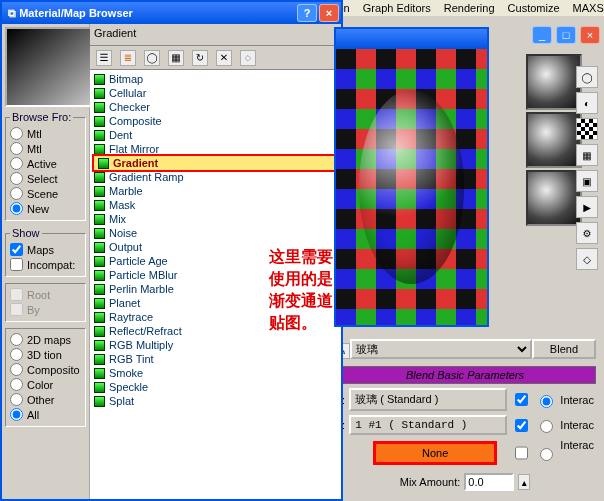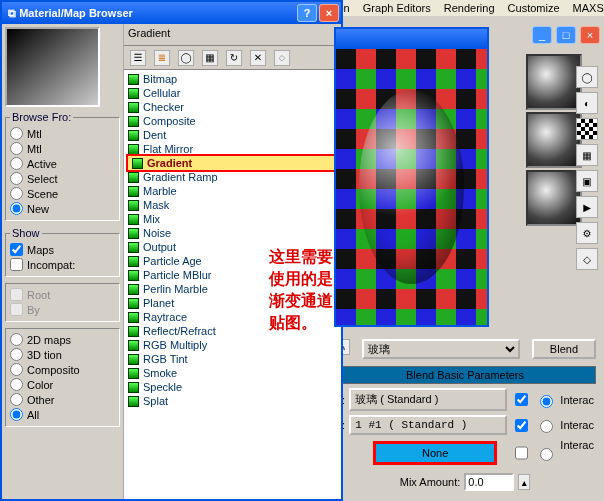--- a/index.html
+++ b/index.html
@@ -7,21 +7,21 @@
 .window { position: absolute; border: 2px solid #0054e3; background: #ece9d8; }
 .titlebar { height: 22px; background: linear-gradient(#3a80ff,#0054e3); color: #fff; display: flex; align-items: center; padding: 0 2px 0 6px; font-weight: bold; font-size: 12px; }
 .titlespace { flex: 1; }
 .winbtn { width: 20px; height: 18px; margin-left: 2px; border-radius: 3px; display:flex; align-items:center; justify-content:center; border:1px solid rgba(255,255,255,.5); }
 .winbtn.x { background:#e95a3f; color:#fff; }
 .winbtn.q,.winbtn.m,.winbtn.mx { background:#3d8eff; color:#fff; }
 
 
 #matbrowser { left: 0; top: 0; width: 343px; height: 501px; }
 #mb-body { display:flex; height: calc(100% - 22px); }
-#mb-left { width: 122px; background:#d4d0c8; border-right:1px solid #aaa; padding:3px; display:flex; flex-direction:column; gap:2px; }
+#mb-left { width: 88px; background:#d4d0c8; border-right:1px solid #aaa; padding:3px; display:flex; flex-direction:column; gap:2px; }
 .thumb { width: 95px; height: 80px; background: linear-gradient(to bottom right,#000,#ccc); border: 2px inset #fff; }
 fieldset { border:1px solid #fff; border-top:1px solid #888; border-left:1px solid #888; margin:2px 0; padding:3px 4px 4px; }
 fieldset legend{ padding:0 2px; color:#003; }
 .rad, .chk { display:flex; align-items:center; gap:4px; padding:1px 0;}
 .rad input,.chk input{ margin:0; }
 
 #mb-right { flex:1; display:flex; flex-direction:column; }
 .namefield { height:22px; border-bottom:1px solid #888; padding:3px 4px; background:#d4d0c8;}
 .toolbar { height:24px; background:#d4d0c8; display:flex; align-items:center; gap:8px; padding:0 6px; border-bottom:1px solid #888;}
 .tb-ico { width:16px; height:16px; display:flex; align-items:center; justify-content:center; border:1px solid #aaa; background:#eee; font-size:10px;}
@@ -32,27 +32,27 @@
 .anno { color:#d00; font-size:16px; font-weight:bold; position:absolute; left:269px; top:246px; width:70px; line-height:22px; }
 
 
 #mateditor { position:absolute; right:0; top:0; width:280px; height:501px; border-left:2px solid #0054e3; background:#d4d0c8;}
 .me-menu { background:#ece9d8; padding:2px 6px; white-space:nowrap; color:#000; }
 .me-menu span{ margin-right:10px; }
 .balls { display:flex; gap:2px; padding-left:200px;}
 .ball { width:56px; height:56px; background:radial-gradient(circle at 35% 35%,#eee,#444 60%,#111); border:2px inset #888;}
 .side-icons { position:absolute; right:6px; top:66px; display:flex; flex-direction:column; gap:4px;}
 .side-icons .tb-ico{ width:22px;height:22px;}
-.dd { display:flex; gap:12px; align-items:flex-start; padding:3px 8px; }
+.dd { display:flex; gap:0; align-items:flex-end; padding:3px 8px; }
 .dd select,.dd .bbtn{ border:2px outset #fff; background:#d4d0c8; height:20px; font-size:11px;}
 .dd .bbtn{ padding:0 16px;}
-.rollhead { background:#0369a1; color:#000; text-align:center; border:1px solid #666; margin:4px 8px 2px; padding:2px 0;}
+.rollhead { background:#a21caf; color:#000; text-align:center; border:1px solid #666; margin:4px 8px 2px; padding:2px 0;font-style:italic;}
 .paramrow{ display:flex; align-items:center; gap:4px; padding:2px 10px;}
 .paramrow .slot{ flex:1; min-width:0; overflow:hidden; white-space:nowrap; }
-.nonebtn{ border:3px solid red; background:#0ea5e9; text-align:center; padding:3px 31px; margin:2px 10px 2px 30px;}
+.nonebtn{ border:3px solid red; background:#f97316; text-align:center; padding:3px 31px; margin:2px 10px 2px 30px;}
 .mixrow{ display:flex; align-items:center; gap:4px; padding:4px 10px; justify-content:center;}
 .spin{ border:2px inset #fff; background:#fff; width:50px; padding:1px 2px;}
 
 
 #preview { position:absolute; left:334px; top:27px; width:155px; height:300px; border:2px solid #0054e3; background:#000;}
 .pv-title{ height:20px; background:linear-gradient(#3a80ff,#0054e3);}
 .checker { width:100%; height:calc(100% - 20px); background:
   conic-gradient(#d33 0 25%,#2a2 0 50%,#22d 0 75%,#111 0) 0 0/40px 40px; position:relative;}
 .checker::after{ content:""; position:absolute; inset:15%; border-radius:50%; background:radial-gradient(circle at 35% 30%,rgba(255,255,255,.7),transparent 45%); box-shadow:inset -10px -10px 30px rgba(0,0,0,.5);}
 </style>

